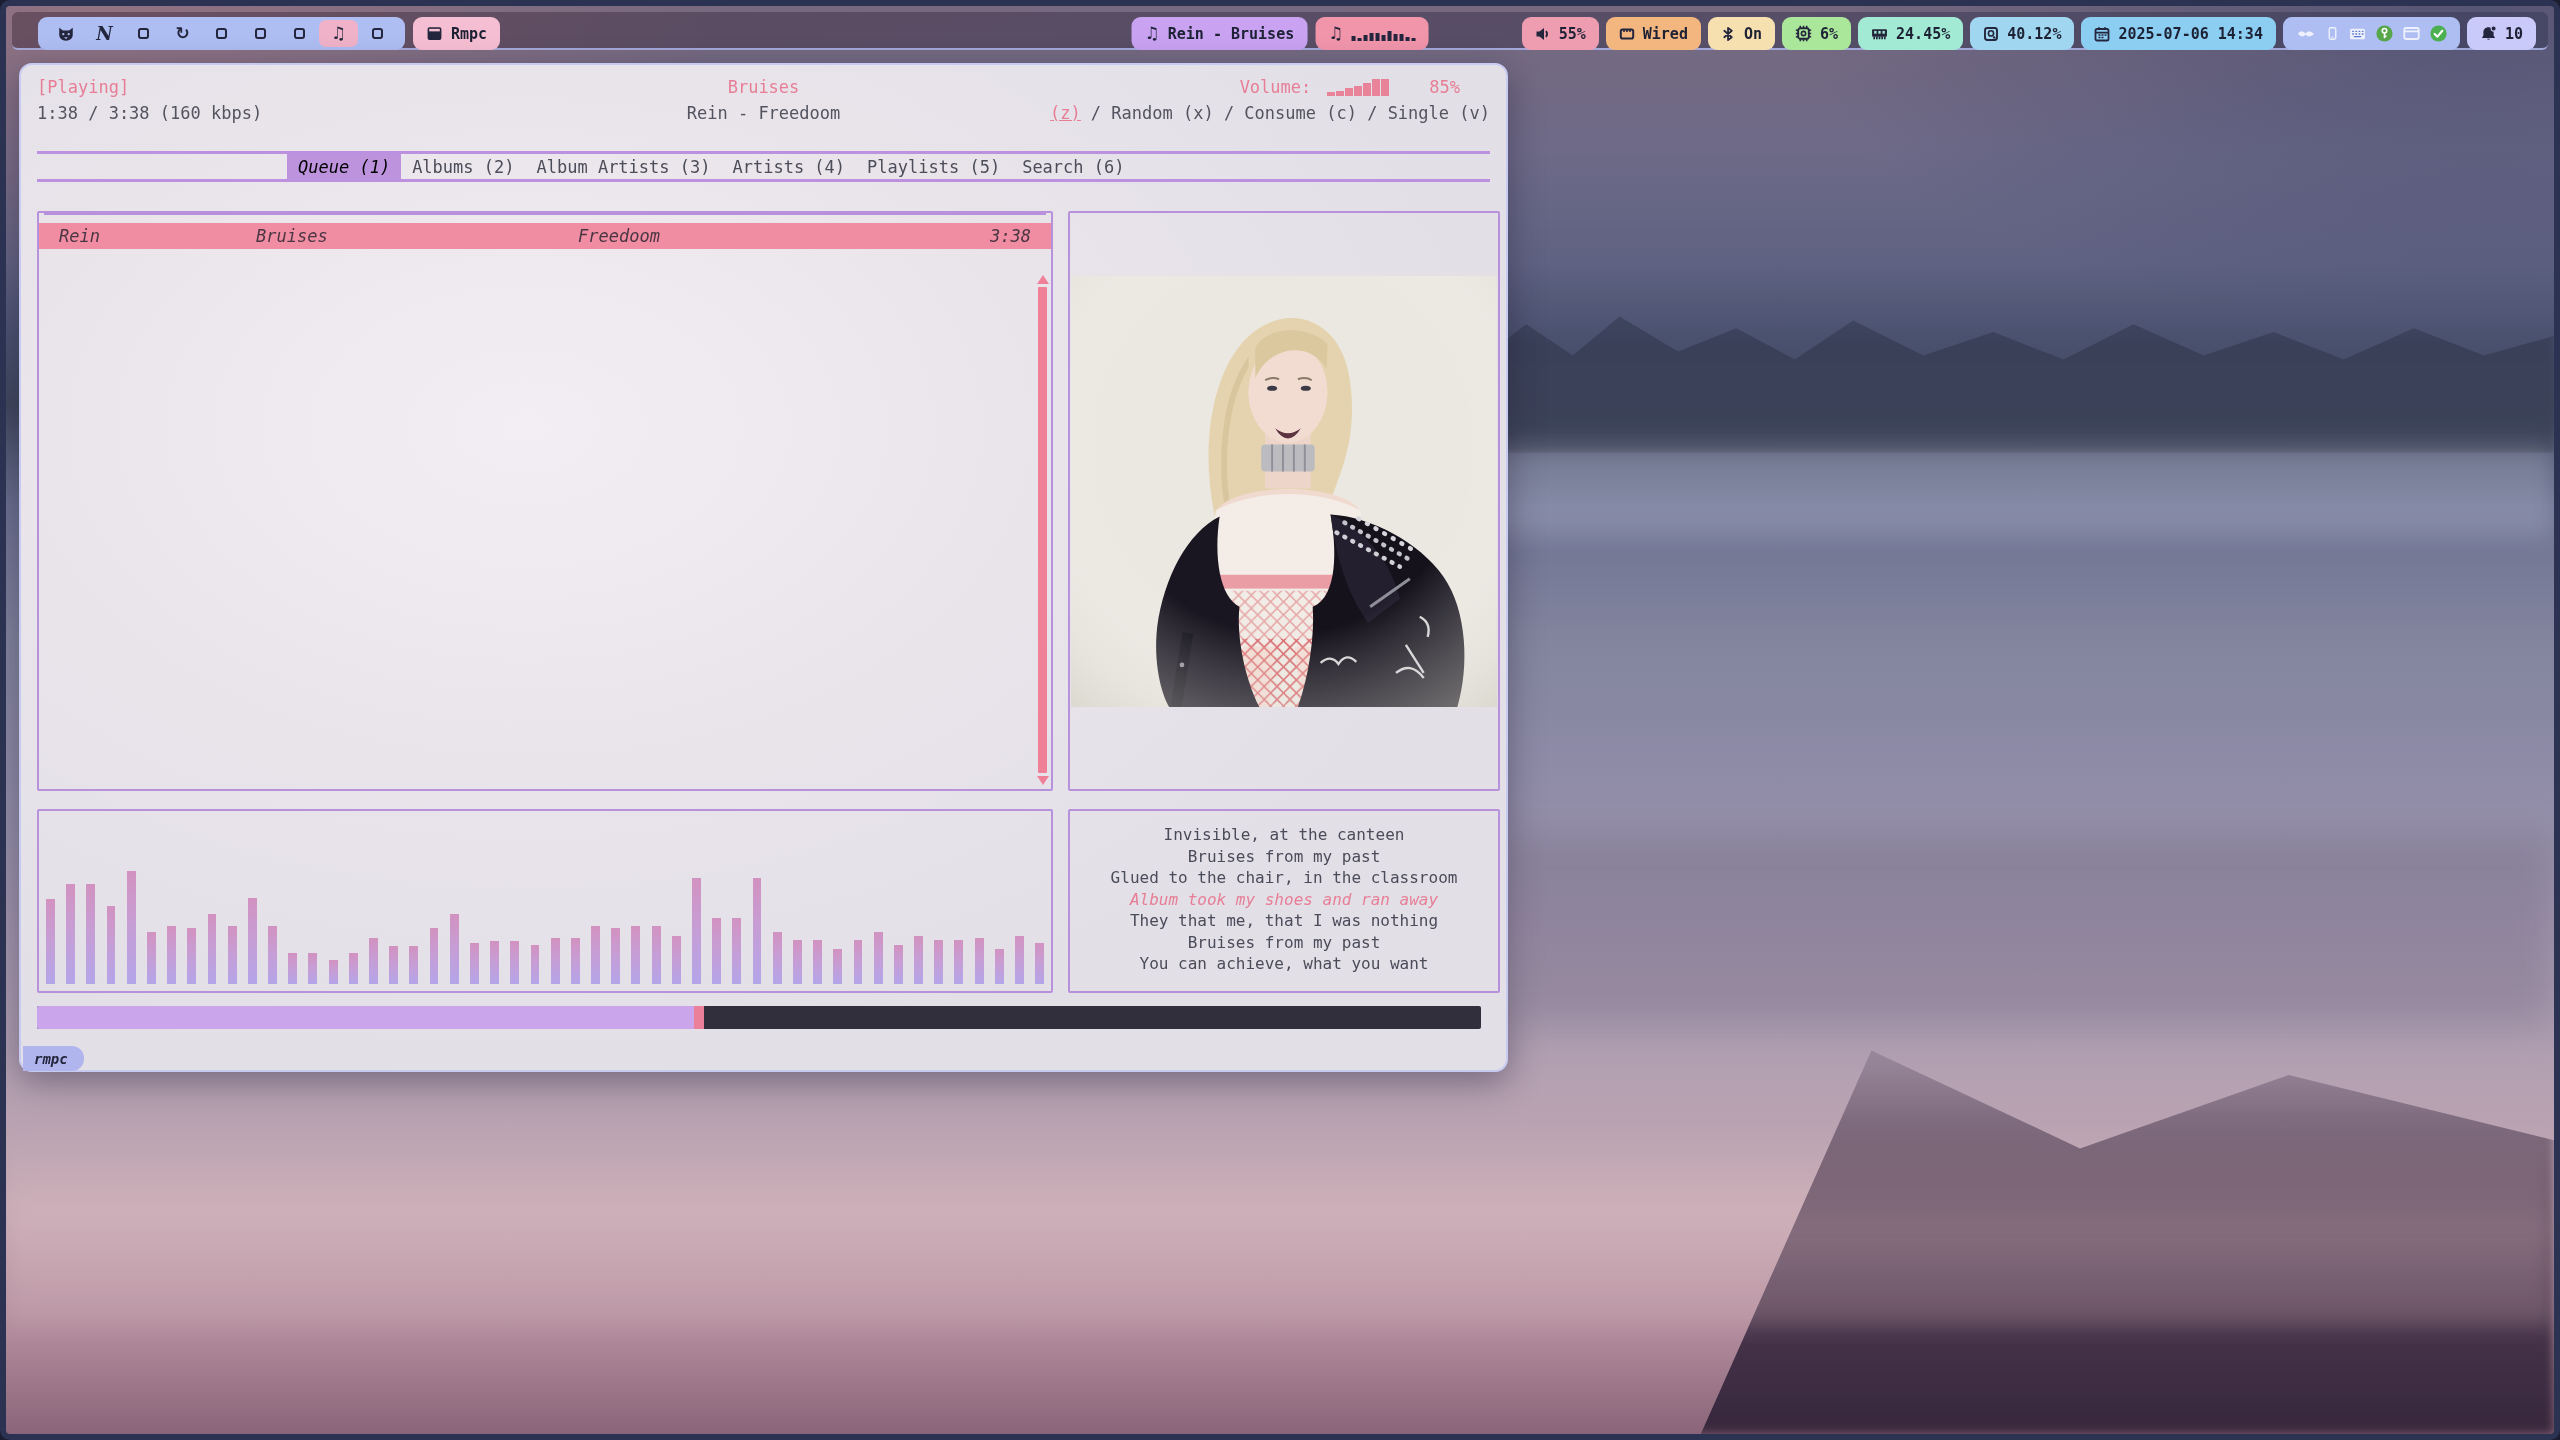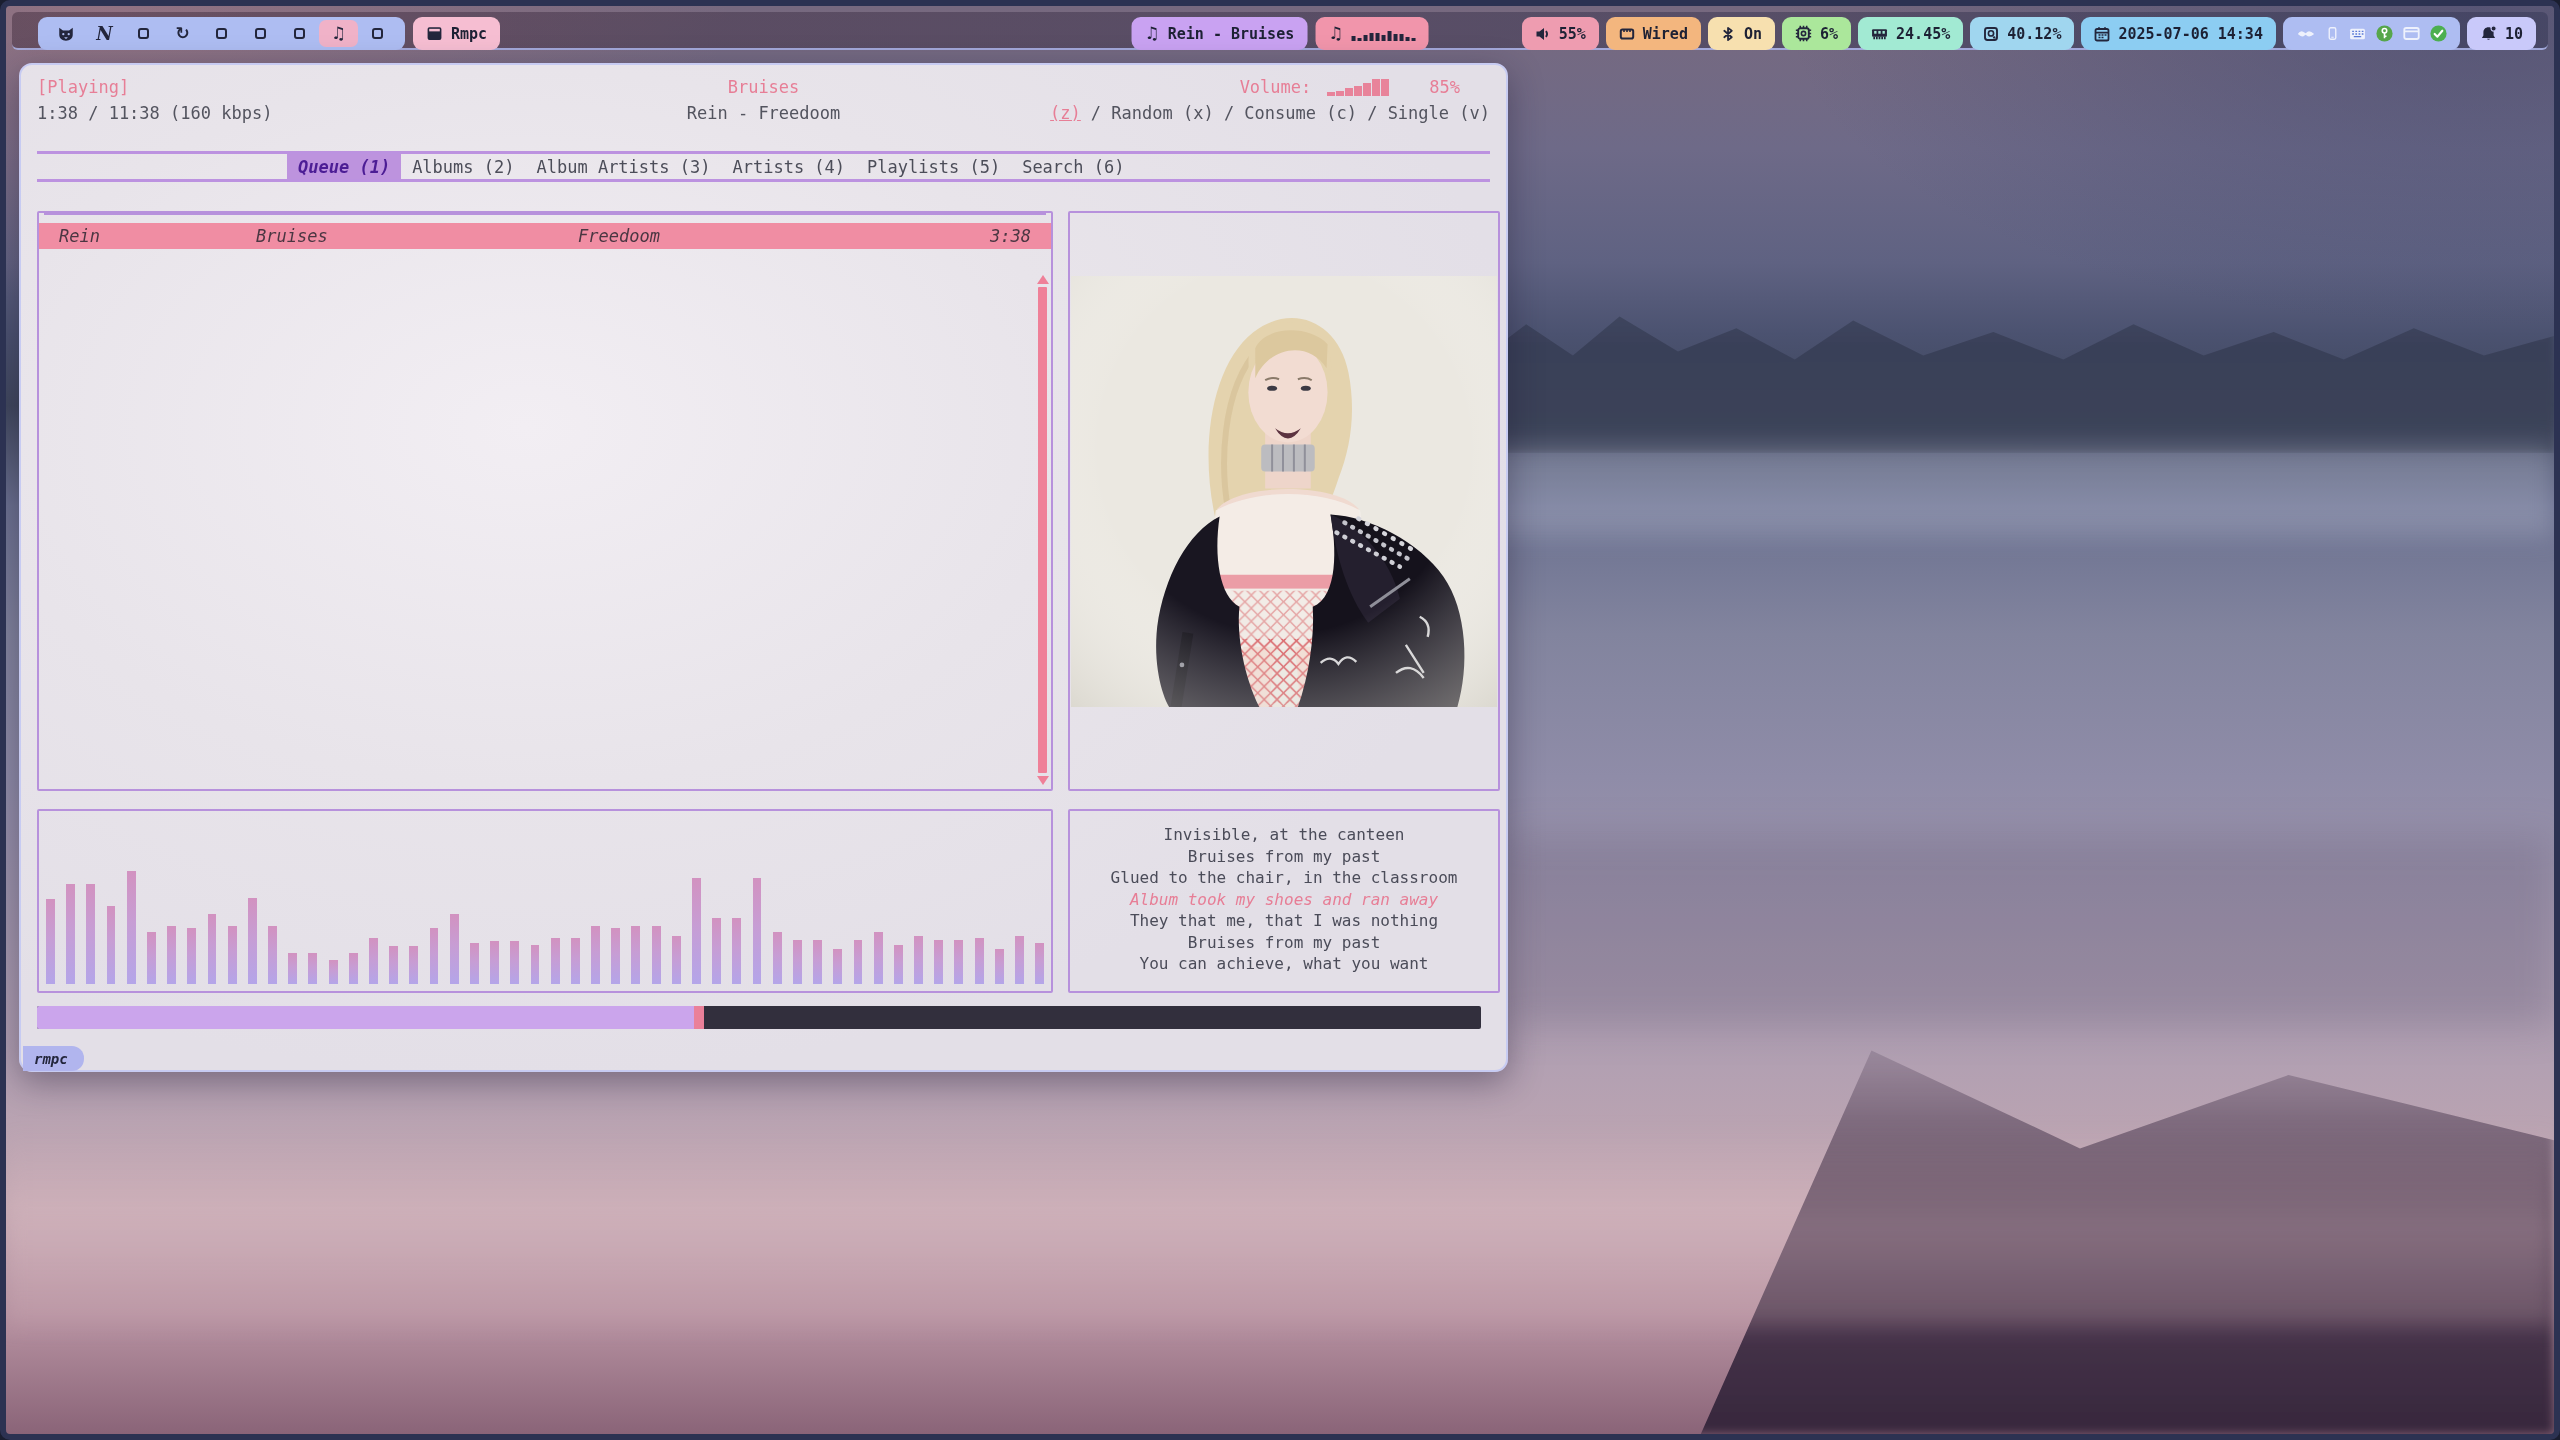--- a/index.html
+++ b/index.html
@@ -52,21 +52,21 @@
   .hrow .r{position:absolute;right:0;display:flex;align-items:center;gap:10px;text-align:right;}
   .pink{color:#e77e96;}
   .dim{color:#53545f;}
   .toggle-active{color:#e77e96;text-decoration:underline;}
   .volramp{display:flex;align-items:flex-end;gap:1px;height:17px;margin:0 6px;}
   .volramp div{width:8px;background:#e8839a;}
 
   .tabbar{position:absolute;left:16px;right:16px;top:86px;height:31px;border-top:3px solid #bc92e0;border-bottom:3px solid #bc92e0;
     display:flex;align-items:stretch;padding-left:250px;}
   .tab{display:flex;align-items:center;padding:0 11px;color:#4c4d59;}
-  .tab.active{background:#bd93de;color:#4c1d95;font-style:italic;font-weight:bold;}
+  .tab.active{background:#bd93de;color:#000000;font-style:italic;}
 
   .panel{position:absolute;border:2px solid #b791dc;border-radius:2px;}
   .queue-panel{left:16px;top:146px;width:1016px;height:580px;}
   .q-head{display:grid;grid-template-columns:197px 322px 1fr 120px;padding:13px 20px 9px;color:#414252;}
   .q-head .num{text-align:right;}
   .q-sep{border-top:2px solid #b791dc;margin:0 5px;}
   .q-row{display:grid;grid-template-columns:197px 322px 1fr 120px;align-items:center;height:26px;margin-top:8px;
     padding:0 20px;background:#f08da3;font-style:italic;color:#4a3642;}
   .q-row .num{text-align:right;}
   .q-scroll{position:absolute;top:62px;right:2px;bottom:4px;width:13px;display:flex;flex-direction:column;align-items:center;}
@@ -280,21 +280,21 @@
             <div style="height:8px"></div>
             <div style="height:10px"></div>
             <div style="height:13px"></div>
             <div style="height:17px"></div>
             <div style="height:17px"></div>
         </span>
         <span class="pink" style="margin-left:24px;">85%</span>
       </span>
     </div>
     <div class="hrow" style="top:38px;">
-      <span class="l dim">1:38 / 11:38 (160 kbps)</span>
+      <span class="l dim">1:38 / 3:38 (160 kbps)</span>
       <span class="c dim">Rein - Freedoom</span>
       <span class="r dim">
         <span class="toggle-active">(z)</span>
         <span>/ Random (x) / Consume (c) / Single (v)</span>
       </span>
     </div>
 
     <div class="tabbar">
       <span class="tab active">Queue (1)</span>
       <span class="tab">Albums (2)</span>

